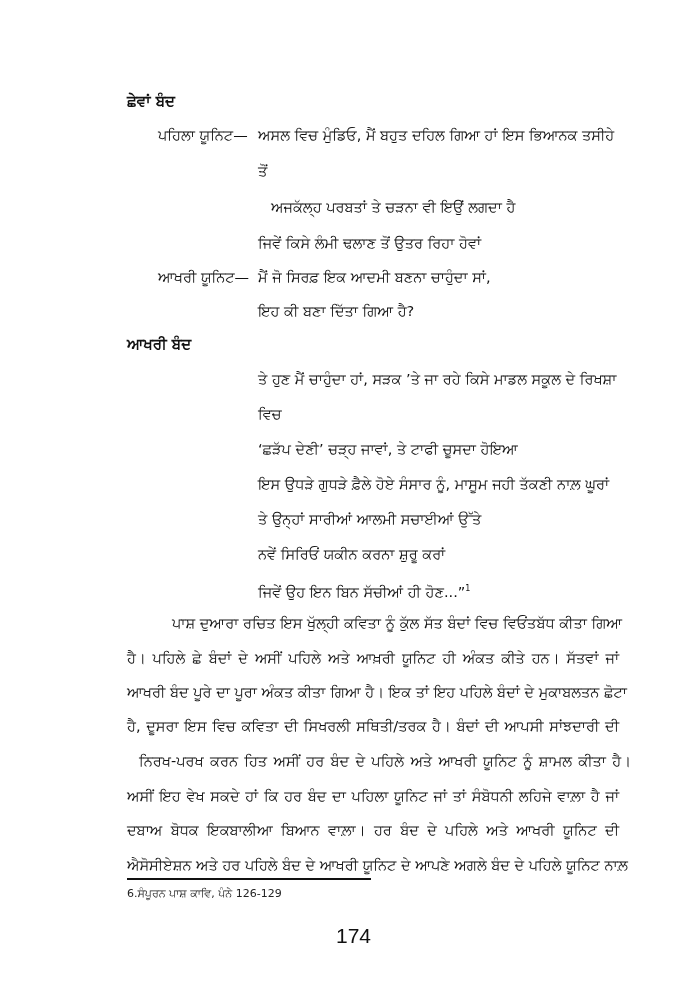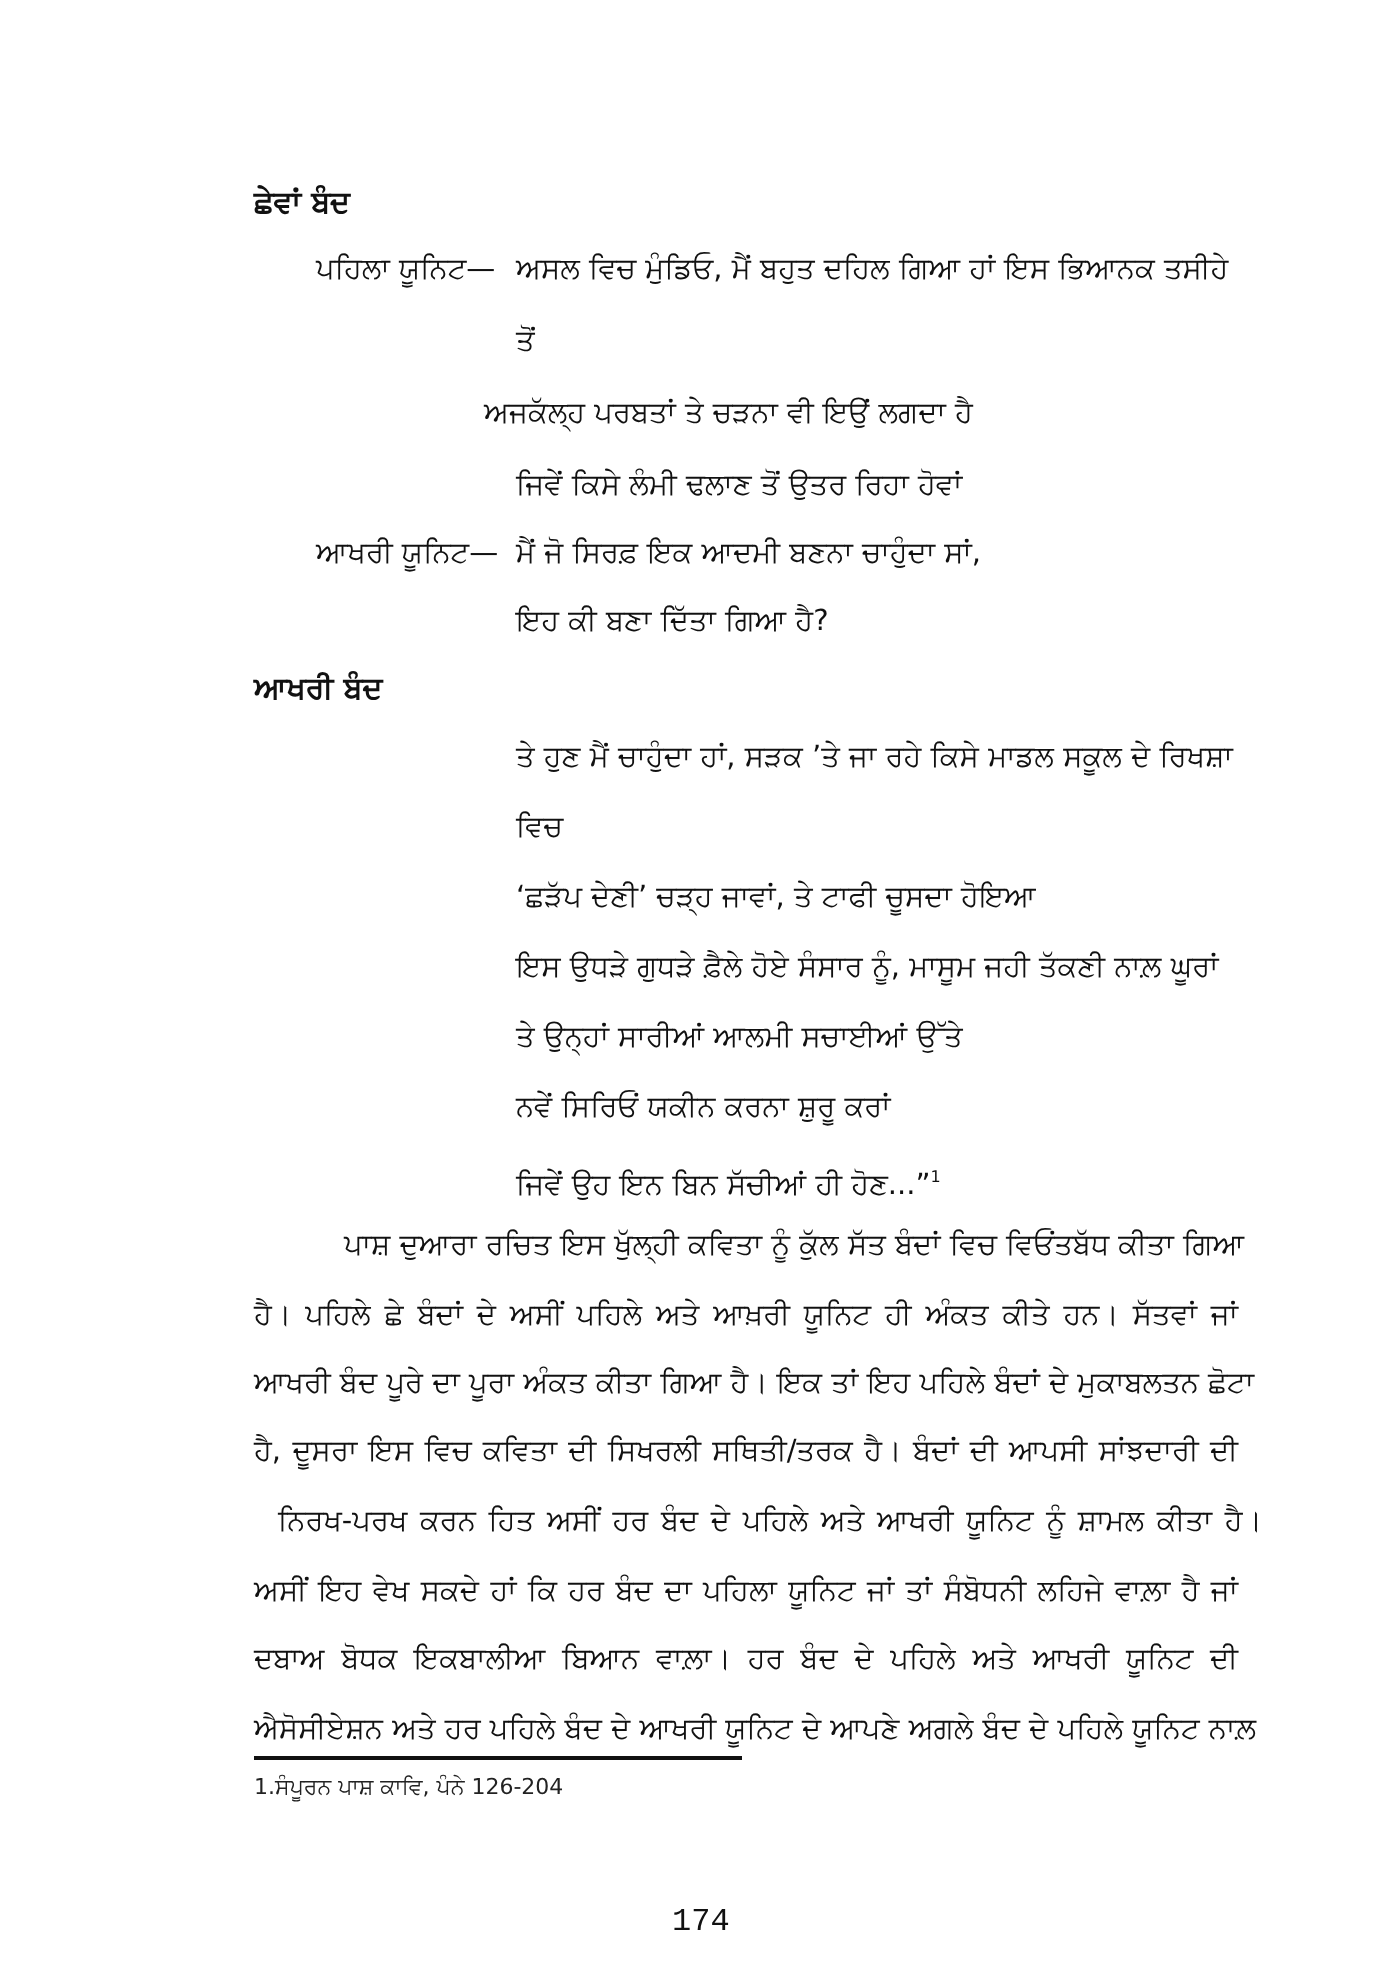--- a/index.html
+++ b/index.html
@@ -4,34 +4,34 @@
 <style>
   html, body { margin: 0; padding: 0; background: #ffffff; }
   body { width: 700px; height: 991px; position: relative; overflow: hidden;
          font-family: "DejaVu Sans", sans-serif; color: #111; }
   .line { position: absolute; font-size: 14.5px; white-space: nowrap; line-height: 20px; }
   .heading { font-weight: bold; font-size: 15px; }
   .label { left: 158px; }
   .justify { text-align: justify; text-align-last: justify; }
   .rule { position: absolute; left: 127px; top: 878px; width: 244px; height: 2px; background: #111; }
   .footnote { position: absolute; left: 127px; top: 887px; font-size: 11px; color: #222; }
-  .pageno { position: absolute; left: 336px; top: 952px; font-family: Liberation Mono, monospace; font-size: 16px; }
+  .pageno { position: absolute; left: 336px; top: 924px; font-family: Liberation Sans, sans-serif; font-size: 21px; }
   sup { font-size: 8px; }
 </style>
 </head>
 <body>
 
 <div>
 
   <div class="line heading" style="left:127px; top:91px;">ਛੇਵਾਂ ਬੰਦ</div>
 
   <div class="line label" style="top:125px;">ਪਹਿਲਾ ਯੂਨਿਟ—</div>
   <div class="line" style="left:258px; top:125px;">ਅਸਲ ਵਿਚ ਮੁੰਡਿਓ, ਮੈਂ ਬਹੁਤ ਦਹਿਲ ਗਿਆ ਹਾਂ ਇਸ ਭਿਆਨਕ ਤਸੀਹੇ</div>
   <div class="line" style="left:258px; top:161px;">ਤੋਂ</div>
-  <div class="line" style="left:242px; top:197px;text-align:right;">ਅਜਕੱਲ੍ਹ ਪਰਬਤਾਂ ਤੇ ਚੜਨਾ ਵੀ ਇਉਂ ਲਗਦਾ ਹੈ</div>
+  <div class="line" style="left:271px; top:197px;text-align:right;">ਅਜਕੱਲ੍ਹ ਪਰਬਤਾਂ ਤੇ ਚੜਨਾ ਵੀ ਇਉਂ ਲਗਦਾ ਹੈ</div>
   <div class="line" style="left:258px; top:233px;">ਜਿਵੇਂ ਕਿਸੇ ਲੰਮੀ ਢਲਾਣ ਤੋਂ ਉਤਰ ਰਿਹਾ ਹੋਵਾਂ</div>
 
   <div class="line label" style="top:267px;">ਆਖਰੀ ਯੂਨਿਟ—</div>
   <div class="line" style="left:258px; top:267px;">ਮੈਂ ਜੋ ਸਿਰਫ਼ ਇਕ ਆਦਮੀ ਬਣਨਾ ਚਾਹੁੰਦਾ ਸਾਂ,</div>
   <div class="line" style="left:258px; top:301px;">ਇਹ ਕੀ ਬਣਾ ਦਿੱਤਾ ਗਿਆ ਹੈ?</div>
 
   <div class="line heading" style="left:127px; top:334px;text-align:right;">ਆਖਰੀ ਬੰਦ</div>
 
   <div class="line" style="left:258px; top:369px;">ਤੇ ਹੁਣ ਮੈਂ ਚਾਹੁੰਦਾ ਹਾਂ, ਸੜਕ ’ਤੇ ਜਾ ਰਹੇ ਕਿਸੇ ਮਾਡਲ ਸਕੂਲ ਦੇ ਰਿਖਸ਼ਾ</div>
   <div class="line" style="left:258px; top:404px;text-align:center;">ਵਿਚ</div>
@@ -46,15 +46,15 @@
   <div class="line justify" style="left:172px; width:447px; top:613px;">ਪਾਸ਼ ਦੁਆਰਾ ਰਚਿਤ ਇਸ ਖੁੱਲ੍ਹੀ ਕਵਿਤਾ ਨੂੰ ਕੁੱਲ ਸੱਤ ਬੰਦਾਂ ਵਿਚ ਵਿਓਂਤਬੱਧ ਕੀਤਾ ਗਿਆ</div>
   <div class="line justify" style="left:127px; width:492px; top:648px;">ਹੈ। ਪਹਿਲੇ ਛੇ ਬੰਦਾਂ ਦੇ ਅਸੀਂ ਪਹਿਲੇ ਅਤੇ ਆਖ਼ਰੀ ਯੂਨਿਟ ਹੀ ਅੰਕਤ ਕੀਤੇ ਹਨ। ਸੱਤਵਾਂ ਜਾਂ</div>
   <div class="line justify" style="left:127px; width:492px; top:682px;">ਆਖਰੀ ਬੰਦ ਪੂਰੇ ਦਾ ਪੂਰਾ ਅੰਕਤ ਕੀਤਾ ਗਿਆ ਹੈ। ਇਕ ਤਾਂ ਇਹ ਪਹਿਲੇ ਬੰਦਾਂ ਦੇ ਮੁਕਾਬਲਤਨ ਛੋਟਾ</div>
   <div class="line justify" style="left:127px; width:492px; top:716px;">ਹੈ, ਦੂਸਰਾ ਇਸ ਵਿਚ ਕਵਿਤਾ ਦੀ ਸਿਖਰਲੀ ਸਥਿਤੀ/ਤਰਕ ਹੈ। ਬੰਦਾਂ ਦੀ ਆਪਸੀ ਸਾਂਝਦਾਰੀ ਦੀ</div>
   <div class="line justify" style="left:139px; width:492px; top:751px;">ਨਿਰਖ-ਪਰਖ ਕਰਨ ਹਿਤ ਅਸੀਂ ਹਰ ਬੰਦ ਦੇ ਪਹਿਲੇ ਅਤੇ ਆਖਰੀ ਯੂਨਿਟ ਨੂੰ ਸ਼ਾਮਲ ਕੀਤਾ ਹੈ।</div>
   <div class="line justify" style="left:127px; width:492px; top:786px;">ਅਸੀਂ ਇਹ ਵੇਖ ਸਕਦੇ ਹਾਂ ਕਿ ਹਰ ਬੰਦ ਦਾ ਪਹਿਲਾ ਯੂਨਿਟ ਜਾਂ ਤਾਂ ਸੰਬੋਧਨੀ ਲਹਿਜੇ ਵਾਲ਼ਾ ਹੈ ਜਾਂ</div>
   <div class="line justify" style="left:127px; width:492px; top:820px;">ਦਬਾਅ ਬੋਧਕ ਇਕਬਾਲੀਆ ਬਿਆਨ ਵਾਲ਼ਾ। ਹਰ ਬੰਦ ਦੇ ਪਹਿਲੇ ਅਤੇ ਆਖਰੀ ਯੂਨਿਟ ਦੀ</div>
   <div class="line justify" style="left:127px; width:492px; top:855px;">ਐਸੋਸੀਏਸ਼ਨ ਅਤੇ ਹਰ ਪਹਿਲੇ ਬੰਦ ਦੇ ਆਖਰੀ ਯੂਨਿਟ ਦੇ ਆਪਣੇ ਅਗਲੇ ਬੰਦ ਦੇ ਪਹਿਲੇ ਯੂਨਿਟ ਨਾਲ਼</div>
 
   <div class="rule"></div>
-  <div class="footnote">1.ਸੰਪੂਰਨ ਪਾਸ਼ ਕਾਵਿ, ਪੰਨੇ 126-204</div>
+  <div class="footnote">6.ਸੰਪੂਰਨ ਪਾਸ਼ ਕਾਵਿ, ਪੰਨੇ 126-129</div>
   <div class="pageno">174</div>
 </div>
 
 </body></html>

